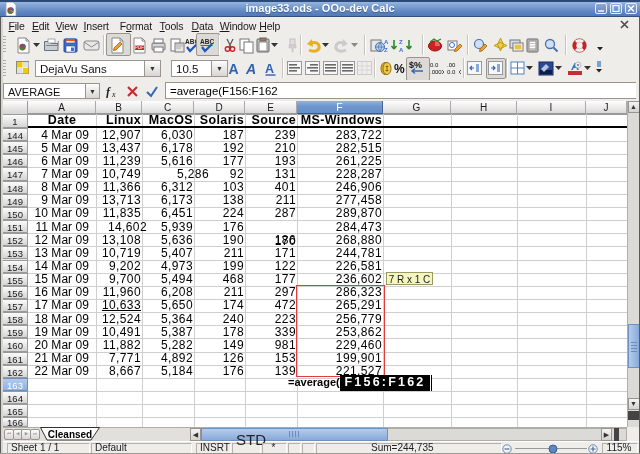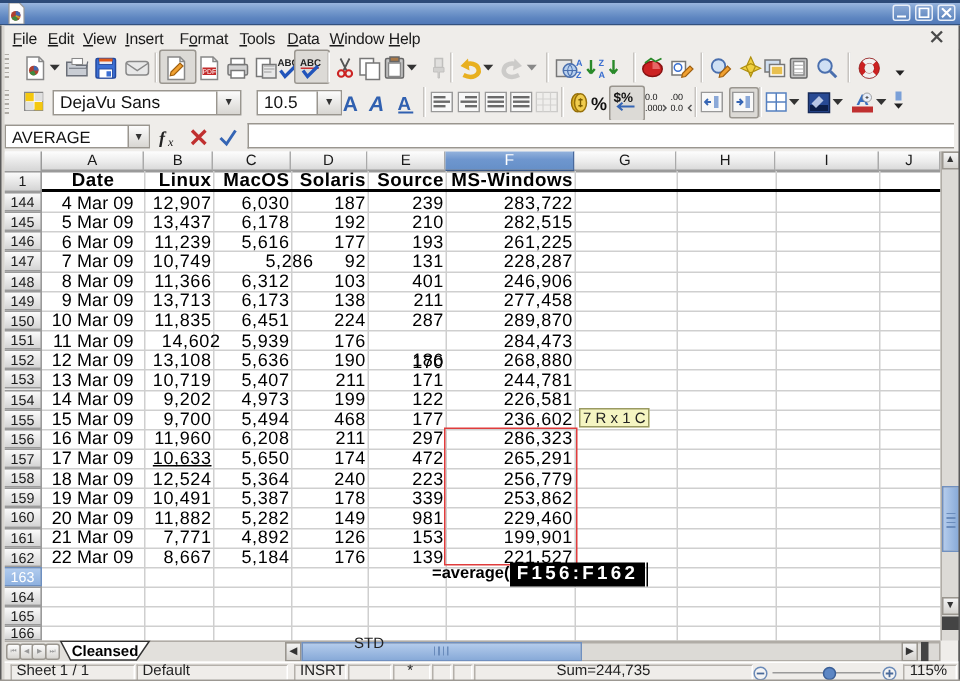--- a/index.html
+++ b/index.html
@@ -25,20 +25,21 @@
 
 <div style="position:absolute;left:0;top:0;width:640px;height:17px;background:linear-gradient(#a8c0e4,#84a6d4 30%,#5d85c0 75%,#5179b8);border-bottom:1px solid #33517e;box-sizing:border-box;"></div>
 <div style="position:absolute;left:0;top:0;width:640px;height:2px;background:#2c4a78;"></div>
 <svg style="position:absolute;left:4px;top:2px" width="13" height="14" viewBox="0 0 13 14">
       <path d="M2 0h7l3 3v11H2z" fill="#fdfdfd" stroke="#999" stroke-width="0.8"></path>
       <circle cx="6.5" cy="8.5" r="3.2" fill="#b04030"></circle>
       <path d="M6.5 8.5L6.5 5.3A3.2 3.2 0 0 1 9.7 8.5z" fill="#4068b0"></path>
       <path d="M6.5 8.5L3.6 9.9A3.2 3.2 0 0 0 8 11.4z" fill="#3f8a40"></path>
       <path d="M6.5 8.5l2.8 1.5" stroke="#c8a030" stroke-width="1" fill="none"></path>
     </svg>
+<div style="position:absolute;left:0;top:2px;width:640px;height:13px;text-align:center;font-size:11px;font-weight:bold;color:#fff;text-shadow:0 1px 1px #3a5a8c;">image33.ods - OOo-dev Calc</div>
 <div style="position:absolute;left:595px;top:3px;width:12px;height:11px;border:1px solid #e8eef8;border-radius:2px;background:linear-gradient(#8aa8d4,#6088c0);box-sizing:border-box;"></div>
     <svg style="position:absolute;left:597px;top:5px" width="8" height="7" viewBox="0 0 8 7">
       <path d="M1 6h6" stroke="#fff" stroke-width="1.4"></path>
     </svg>
 <div style="position:absolute;left:610px;top:3px;width:12px;height:11px;border:1px solid #e8eef8;border-radius:2px;background:linear-gradient(#8aa8d4,#6088c0);box-sizing:border-box;"></div>
     <svg style="position:absolute;left:612px;top:5px" width="8" height="7" viewBox="0 0 8 7">
       <rect x="1" y="0.5" width="6" height="6" fill="none" stroke="#fff" stroke-width="1.2"></rect>
     </svg>
 <div style="position:absolute;left:625px;top:3px;width:12px;height:11px;border:1px solid #e8eef8;border-radius:2px;background:linear-gradient(#8aa8d4,#6088c0);box-sizing:border-box;"></div>
     <svg style="position:absolute;left:627px;top:5px" width="8" height="7" viewBox="0 0 8 7">
@@ -355,20 +356,21 @@
       <text x="0" y="11" font-size="12" font-style="italic" font-weight="bold" font-family="Liberation Serif" fill="#222">f</text>
       <text x="6" y="12" font-size="8" font-style="italic" font-family="Liberation Serif" fill="#222">x</text>
     </svg>
 <svg style="position:absolute;left:126px;top:85px" width="14" height="13" viewBox="0 0 14 13">
       <path d="M2 2l9 9M11 2l-9 9" stroke="#c03030" stroke-width="2.2"></path>
     </svg>
 <svg style="position:absolute;left:145px;top:85px" width="14" height="13" viewBox="0 0 14 13">
       <path d="M2 7l4 4 6-9" stroke="#3565b4" stroke-width="2" fill="none"></path>
     </svg>
 <div style="position:absolute;left:165px;top:82px;width:471px;height:17px;background:#fff;border:1px solid #9a968f;border-right:none;box-sizing:border-box;"></div>
+<div style="position:absolute;left:170px;top:84.5px;font-size:11.5px;color:#000;">=average(F156:F162</div>
 
 <div style="position:absolute;left:3px;top:101px;width:624px;height:326px;background:#fff;"></div>
 <div style="position:absolute;left:3px;top:101px;width:624px;height:13px;background:linear-gradient(#fdfdfd,#ececec 55%,#d9d9d9);border-bottom:1px solid #9a9a9a;"></div>
 <div style="position:absolute;left:3px;top:101px;width:25px;height:13px;background:linear-gradient(#fdfdfd,#e6e6e6 55%,#d5d5d5);border-right:1px solid #9a9a9a;box-sizing:border-box;"></div>
 <div class="ch" style="left:28px;width:68px;">A</div>
 <div class="ch" style="left:96px;width:46px;">B</div>
 <div class="ch" style="left:142px;width:52px;">C</div>
 <div class="ch" style="left:194px;width:51px;">D</div>
 <div class="ch" style="left:245px;width:52px;">E</div>
 <div class="ch sel" style="left:297px;width:86px;">F</div>
@@ -581,21 +583,21 @@
 <div style="position:absolute;left:601px;top:427.5px;width:11px;height:13px;background:linear-gradient(#f4f4f4,#d4d2ce);border:1px solid #9a968f;box-sizing:border-box;font-size:7px;line-height:11px;text-align:center;color:#333;">▶</div>
 <div style="position:absolute;left:614px;top:427.5px;width:5px;height:13px;background:#444;"></div>
 <div style="position:absolute;left:0;top:441px;width:640px;height:13px;background:#efedea;border-top:1px solid #fff;"></div>
 <div style="position:absolute;left:7px;top:443px;width:81px;height:9px;border:1px solid #b4b0aa;border-bottom-color:#fff;border-right-color:#fff;"></div>
     <div style="position:absolute;left:11px;top:442px;width:73px;height:11px;font-size:10px;color:#222;text-align:left;line-height:11px;">Sheet 1 / 1</div>
 <div style="position:absolute;left:91px;top:443px;width:99px;height:9px;border:1px solid #b4b0aa;border-bottom-color:#fff;border-right-color:#fff;"></div>
     <div style="position:absolute;left:95px;top:442px;width:91px;height:11px;font-size:10px;color:#222;text-align:left;line-height:11px;">Default</div>
 <div style="position:absolute;left:196px;top:443px;width:33px;height:9px;border:1px solid #b4b0aa;border-bottom-color:#fff;border-right-color:#fff;"></div>
     <div style="position:absolute;left:200px;top:442px;width:25px;height:11px;font-size:10px;color:#222;text-align:center;line-height:11px;">INSRT</div>
 <div style="position:absolute;left:232px;top:443px;width:27px;height:9px;border:1px solid #b4b0aa;border-bottom-color:#fff;border-right-color:#fff;"></div>
-    <div style="position:absolute;left:236px;top:424px;width:19px;height:11px;font-size:10px;color:#222;text-align:left;line-height:11px;">STD</div>
+    <div style="position:absolute;left:236px;top:434px;width:19px;height:11px;font-size:15px;color:#222;text-align:left;line-height:11px;">STD</div>
 <div style="position:absolute;left:262px;top:443px;width:23px;height:9px;border:1px solid #b4b0aa;border-bottom-color:#fff;border-right-color:#fff;"></div>
     <div style="position:absolute;left:266px;top:442px;width:15px;height:11px;font-size:10px;color:#222;text-align:center;line-height:11px;">*</div>
 <div style="position:absolute;left:288px;top:443px;width:11px;height:9px;border:1px solid #b4b0aa;border-bottom-color:#fff;border-right-color:#fff;"></div>
     <div style="position:absolute;left:292px;top:442px;width:3px;height:11px;font-size:10px;color:#222;text-align:left;line-height:11px;"></div>
 <div style="position:absolute;left:302px;top:443px;width:11px;height:9px;border:1px solid #b4b0aa;border-bottom-color:#fff;border-right-color:#fff;"></div>
     <div style="position:absolute;left:306px;top:442px;width:3px;height:11px;font-size:10px;color:#222;text-align:left;line-height:11px;"></div>
 <div style="position:absolute;left:316px;top:443px;width:184px;height:9px;border:1px solid #b4b0aa;border-bottom-color:#fff;border-right-color:#fff;"></div>
     <div style="position:absolute;left:371px;top:442px;width:74px;height:11px;font-size:10px;color:#222;text-align:left;line-height:11px;">Sum=244,735</div>
 <svg style="position:absolute;left:502px;top:444px" width="10" height="10" viewBox="0 0 10 10">
       <circle cx="5" cy="5" r="4.2" fill="#f4f4f4" stroke="#6a8ab8"></circle>

